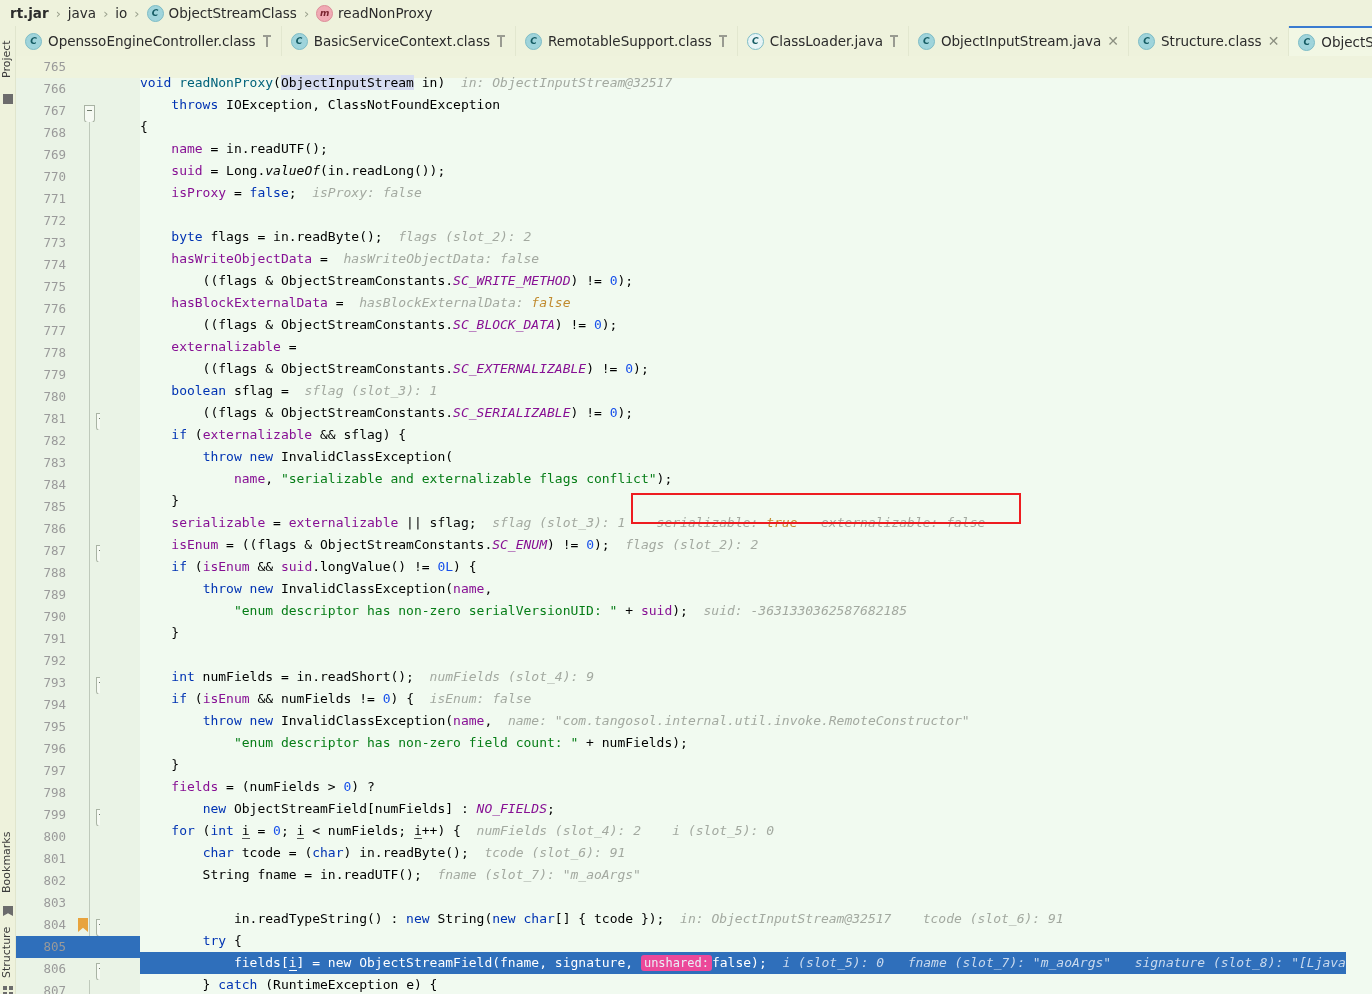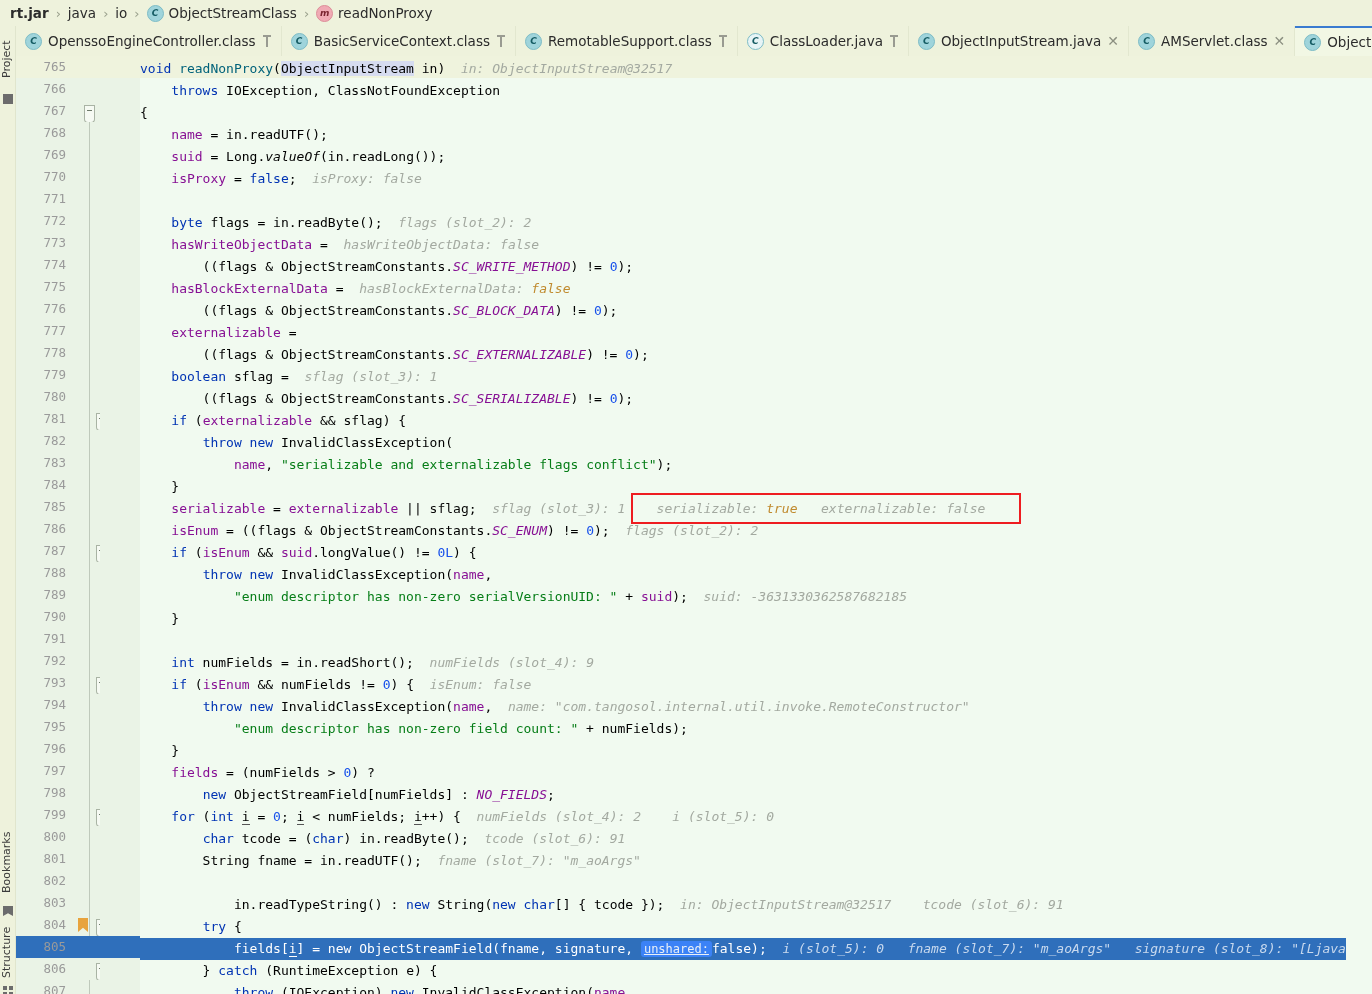--- a/index.html
+++ b/index.html
@@ -85,30 +85,30 @@
     position:relative;height:22px;line-height:22px;white-space:pre;
     font-family:"DejaVu Sans Mono","Liberation Mono",monospace;font-size:13px;
   }
   .row.caret{background:#eff3dd;}
   .row.sel .gut{background:#2f6fbb;}
   .row.sel .fold{background:#2f6fbb;}
   .row.sel .annot{background:#2f6fbb;}
   .row.sel .code{background:#2f6fbb;color:#ffffff;}
   .row.sel .code *{color:#ffffff !important;font-style:normal;}
   .row.sel .code .hint{color:#c8d9ee !important;font-style:italic;}
-  .row.sel .code .pchip{background:#3b82f6;color:#e9f0f7 !important;text-decoration:underline;}
+  .row.sel .code .pchip{background:#ec4899;color:#e9f0f7 !important;}
   .gut{
     position:absolute;left:0;top:0;width:60px;height:22px;
     background:#eaf3e6;color:#9a9a9a;text-align:right;
     padding-right:10px;box-sizing:border-box;font-size:12.5px;
   }
   .fold{position:absolute;left:60px;top:0;width:24px;height:22px;background:#eaf3e6;}
   .annot{position:absolute;left:84px;top:0;width:40px;height:22px;background:#eaf3e6;}
   .row.caret .gut,.row.caret .fold,.row.caret .annot{background:#eff3dd;}
-  .code{position:absolute;left:124px;top:2px;height:22px;padding-left:0;}
+  .code{position:absolute;left:124px;top:16px;height:22px;padding-left:0;}
 
   
   .foldmark{
     position:absolute;left:8px;top:5px;width:11px;height:12px;
     border:1px solid #a9b3a4;border-bottom:none;
     background:#f6faf3;box-sizing:border-box;
   }
   .foldmark:after{
     content:"";position:absolute;left:-1px;top:11px;width:11px;height:6px;
     border:1px solid #a9b3a4;border-top:none;border-radius:0 0 4px 4px;
@@ -208,21 +208,21 @@
       <span>ClassLoader.java</span>
       <span class="pin"></span>
     </div>
     <div class="tab">
       <span class="tico">C</span>
       <span>ObjectInputStream.java</span>
       <span class="xclose">✕</span>
     </div>
     <div class="tab">
       <span class="tico">C</span>
-      <span>AMServlet.class</span>
+      <span>Structure.class</span>
       <span class="xclose">✕</span>
     </div>
     <div class="tab active">
       <span class="tico">C</span>
       <span>ObjectStreamC</span>
     </div>
   </div>
 
   <div class="editor">
 

